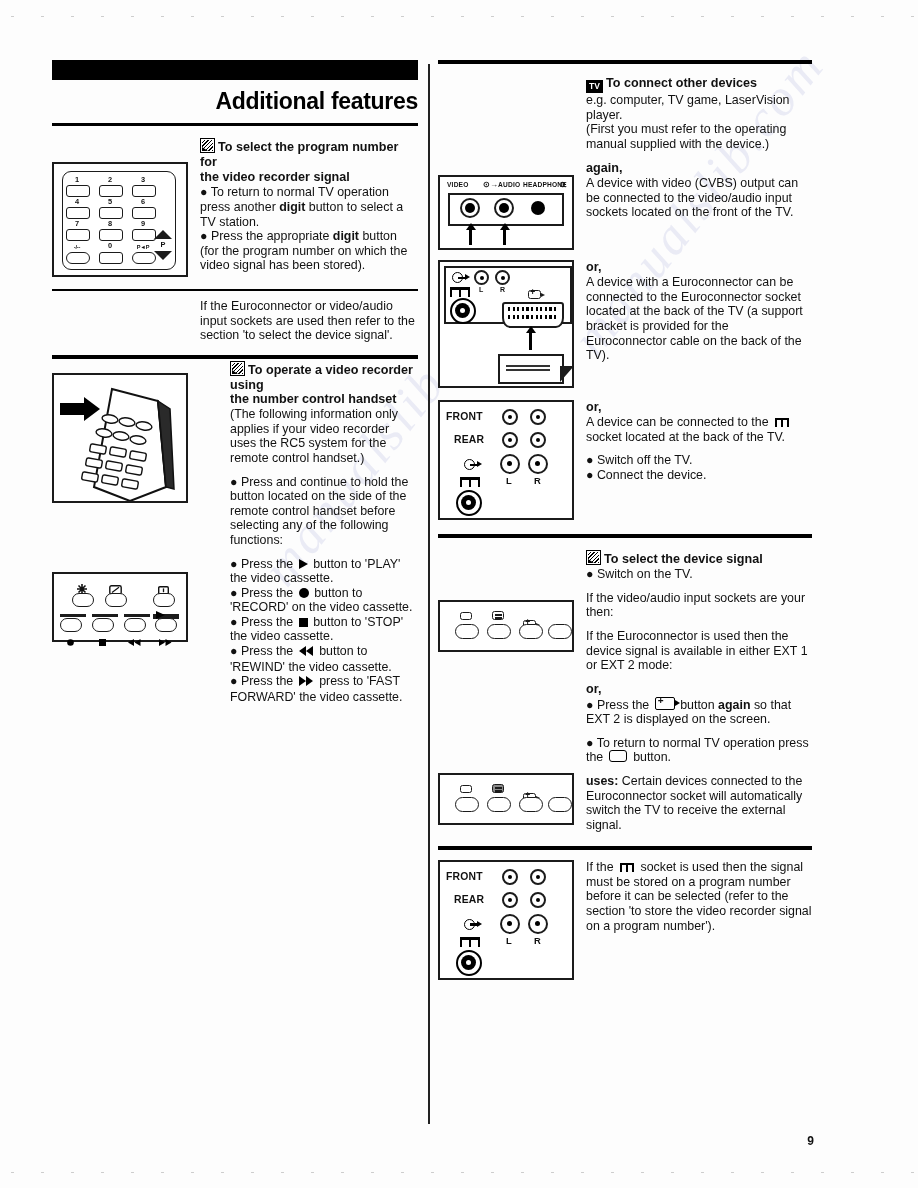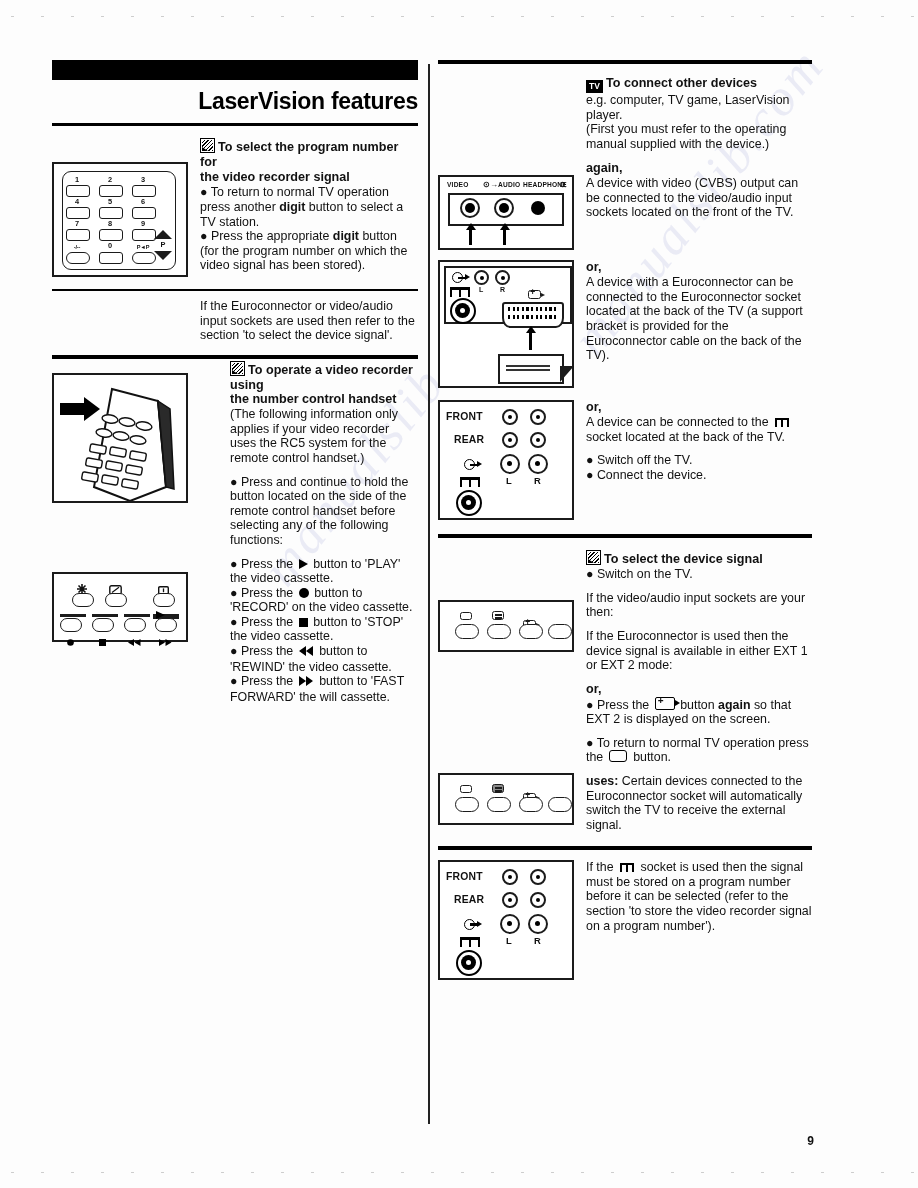--- a/index.html
+++ b/index.html
@@ -524,21 +524,21 @@
   <div class="scan-noise" style="top:16px;"></div>
   <div class="scan-noise" style="top:1172px;"></div>
   <div class="watermark" style="left:250px; top:560px; font-size:52px;">manualslib.com</div>
   <div class="watermark" style="left:560px; top:330px; font-size:52px;">manualslib.com</div>
 
   <div class="vdivider"></div>
 
   <div class="col col-left">
 
     <div class="black-bar"></div>
-    <div class="page-title">LaserVision features</div>
+    <div class="page-title">Additional features</div>
     <div class="rule-med"></div>
 
     <div class="section" style="margin-top:12px;">
       <div class="fig-slot">
         <div class="figbox keypad-outer" style="margin-top:24px;">
           <div class="keypad-inner"></div>
 
           <div class="kp-lab" style="left:12px; top:12px;">1</div>
           <div class="kp-lab" style="left:45px; top:12px;">2</div>
           <div class="kp-lab" style="left:78px; top:12px;">3</div>
@@ -659,21 +659,21 @@
             </span>
             <span>button to 'REWIND' the video cassette.</span>
           </p>
           <p>
             <span>● Press the</span>
             <span class="g g-ff">
               <svg width="15" height="10" viewBox="0 0 15 10">
                   <path d="M0 0 L0 10 L7 5 Z M7 0 L7 10 L14 5 Z" fill="#000"></path>
                 </svg>
             </span>
-            <span>button to 'FAST FORWARD' the will cassette.</span>
+            <span>press to 'FAST FORWARD' the video cassette.</span>
           </p>
         </div>
       </div>
     </div>
 
     <div class="figbox vcrbtn-box" style="position:absolute; left:0px; top:512px;">
       <div class="vb-icon" style="left:22px; top:7px;">
         <svg width="12" height="12" viewBox="0 0 12 12">
             <g stroke="#111" stroke-width="1.6">
               <path d="M6 1 L6 11 M1 6 L11 6 M2.5 2.5 L9.5 9.5 M9.5 2.5 L2.5 9.5"></path>

